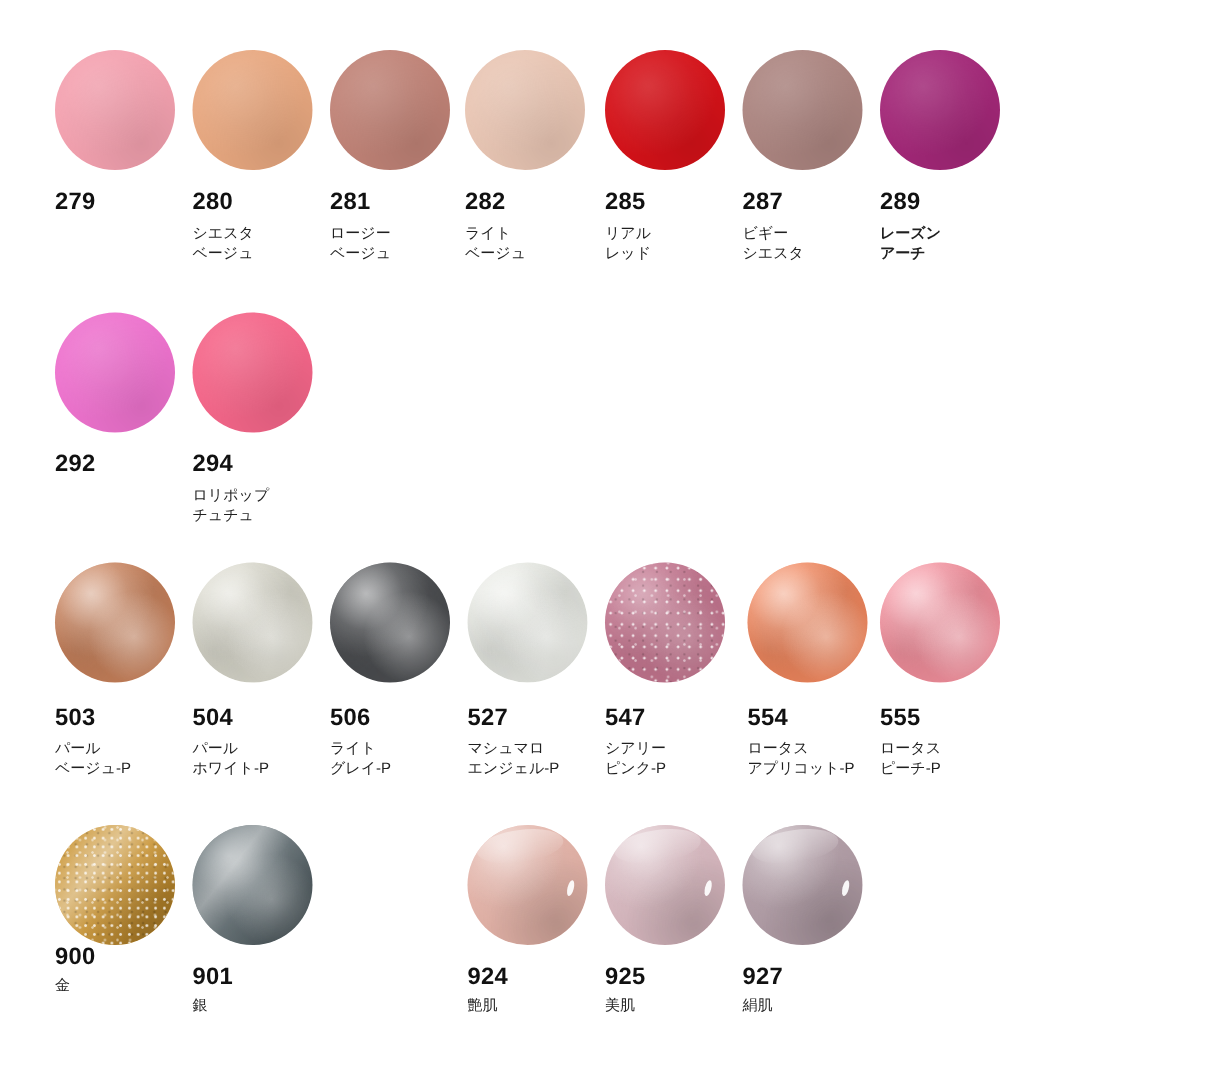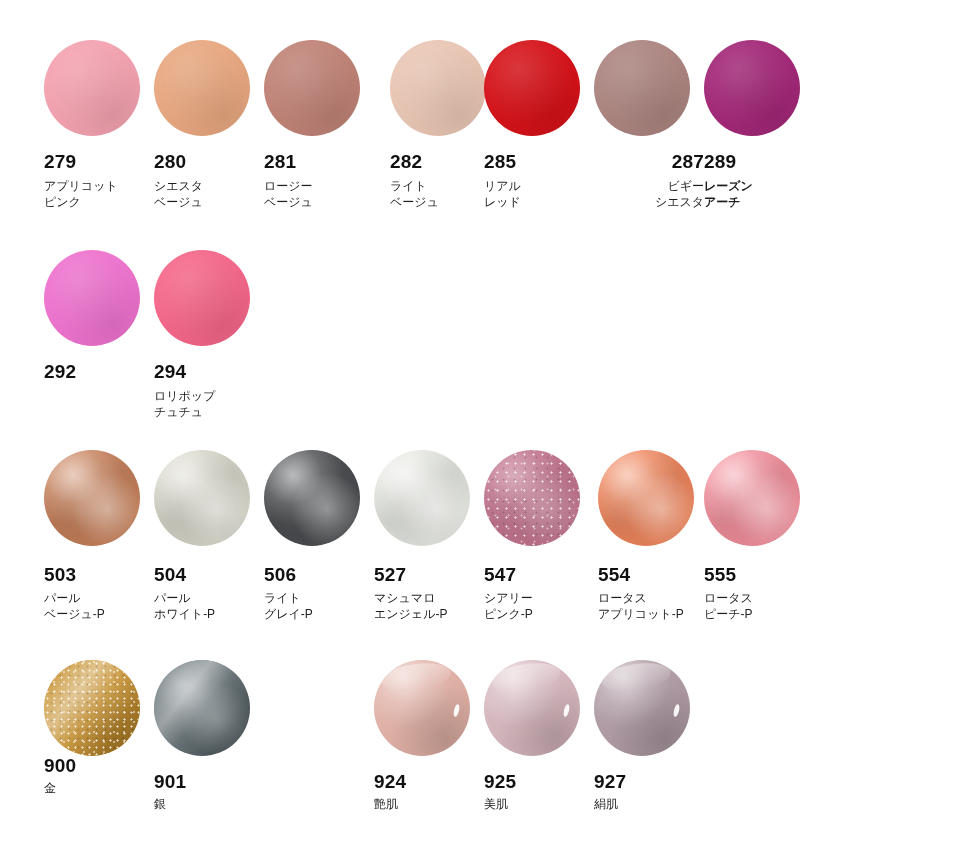--- a/index.html
+++ b/index.html
@@ -152,24 +152,20 @@
 
 <div id="swatch-sheet">
     <div class="swatch-row" style="top: 40px;">
       <div class="swatch-cell" style="left: 44px;">
         <div class="swatch-disc-wrap">
           <div class="swatch-disc" title="279" style="background: rgb(244, 162, 176); width: 96px; height: 96px;">
             <div class="disc-shade"></div>
           </div>
         </div>
         <div class="swatch-code" style="margin-top: 16px;">279</div>
-        <div style="margin-top: 7px;">
-          <div class="swatch-name">アプリコット</div>
-          <div class="swatch-name">ピンク</div>
-        </div>
       </div>
       <div class="swatch-cell" style="left: 154px;">
         <div class="swatch-disc-wrap">
           <div class="swatch-disc" title="280" style="background: rgb(232, 168, 128); width: 96px; height: 96px;">
             <div class="disc-shade"></div>
           </div>
         </div>
         <div class="swatch-code" style="margin-top: 16px;">280</div>
         <div style="margin-top: 7px;">
           <div class="swatch-name">シエスタ</div>
@@ -181,21 +177,21 @@
           <div class="swatch-disc" title="281" style="background: rgb(192, 131, 119); width: 96px; height: 96px;">
             <div class="disc-shade"></div>
           </div>
         </div>
         <div class="swatch-code" style="margin-top: 16px;">281</div>
         <div style="margin-top: 7px;">
           <div class="swatch-name">ロージー</div>
           <div class="swatch-name">ベージュ</div>
         </div>
       </div>
-      <div class="swatch-cell" style="left: 390px;">
+      <div class="swatch-cell" style="left: 372px;">
         <div class="swatch-disc-wrap">
           <div class="swatch-disc" title="282" style="background: rgb(233, 198, 180); width: 96px; height: 96px;">
             <div class="disc-shade"></div>
           </div>
         </div>
         <div class="swatch-code" style="margin-top: 16px;">282</div>
         <div style="margin-top: 7px;">
           <div class="swatch-name">ライト</div>
           <div class="swatch-name">ベージュ</div>
         </div>
@@ -205,21 +201,21 @@
           <div class="swatch-disc" title="285" style="background: rgb(213, 18, 25); width: 96px; height: 96px;">
             <div class="disc-shade"></div>
           </div>
         </div>
         <div class="swatch-code" style="margin-top: 16px;">285</div>
         <div style="margin-top: 7px;">
           <div class="swatch-name">リアル</div>
           <div class="swatch-name">レッド</div>
         </div>
       </div>
-      <div class="swatch-cell" style="left: 594px; text-align: right;">
+      <div class="swatch-cell" style="left: 594px;">
         <div class="swatch-disc-wrap">
           <div class="swatch-disc" title="287" style="background: rgb(172, 133, 128); width: 96px; height: 96px;">
             <div class="disc-shade"></div>
           </div>
         </div>
         <div class="swatch-code" style="margin-top: 16px;">287</div>
         <div style="margin-top: 7px;">
           <div class="swatch-name">ビギー</div>
           <div class="swatch-name">シエスタ</div>
         </div>

